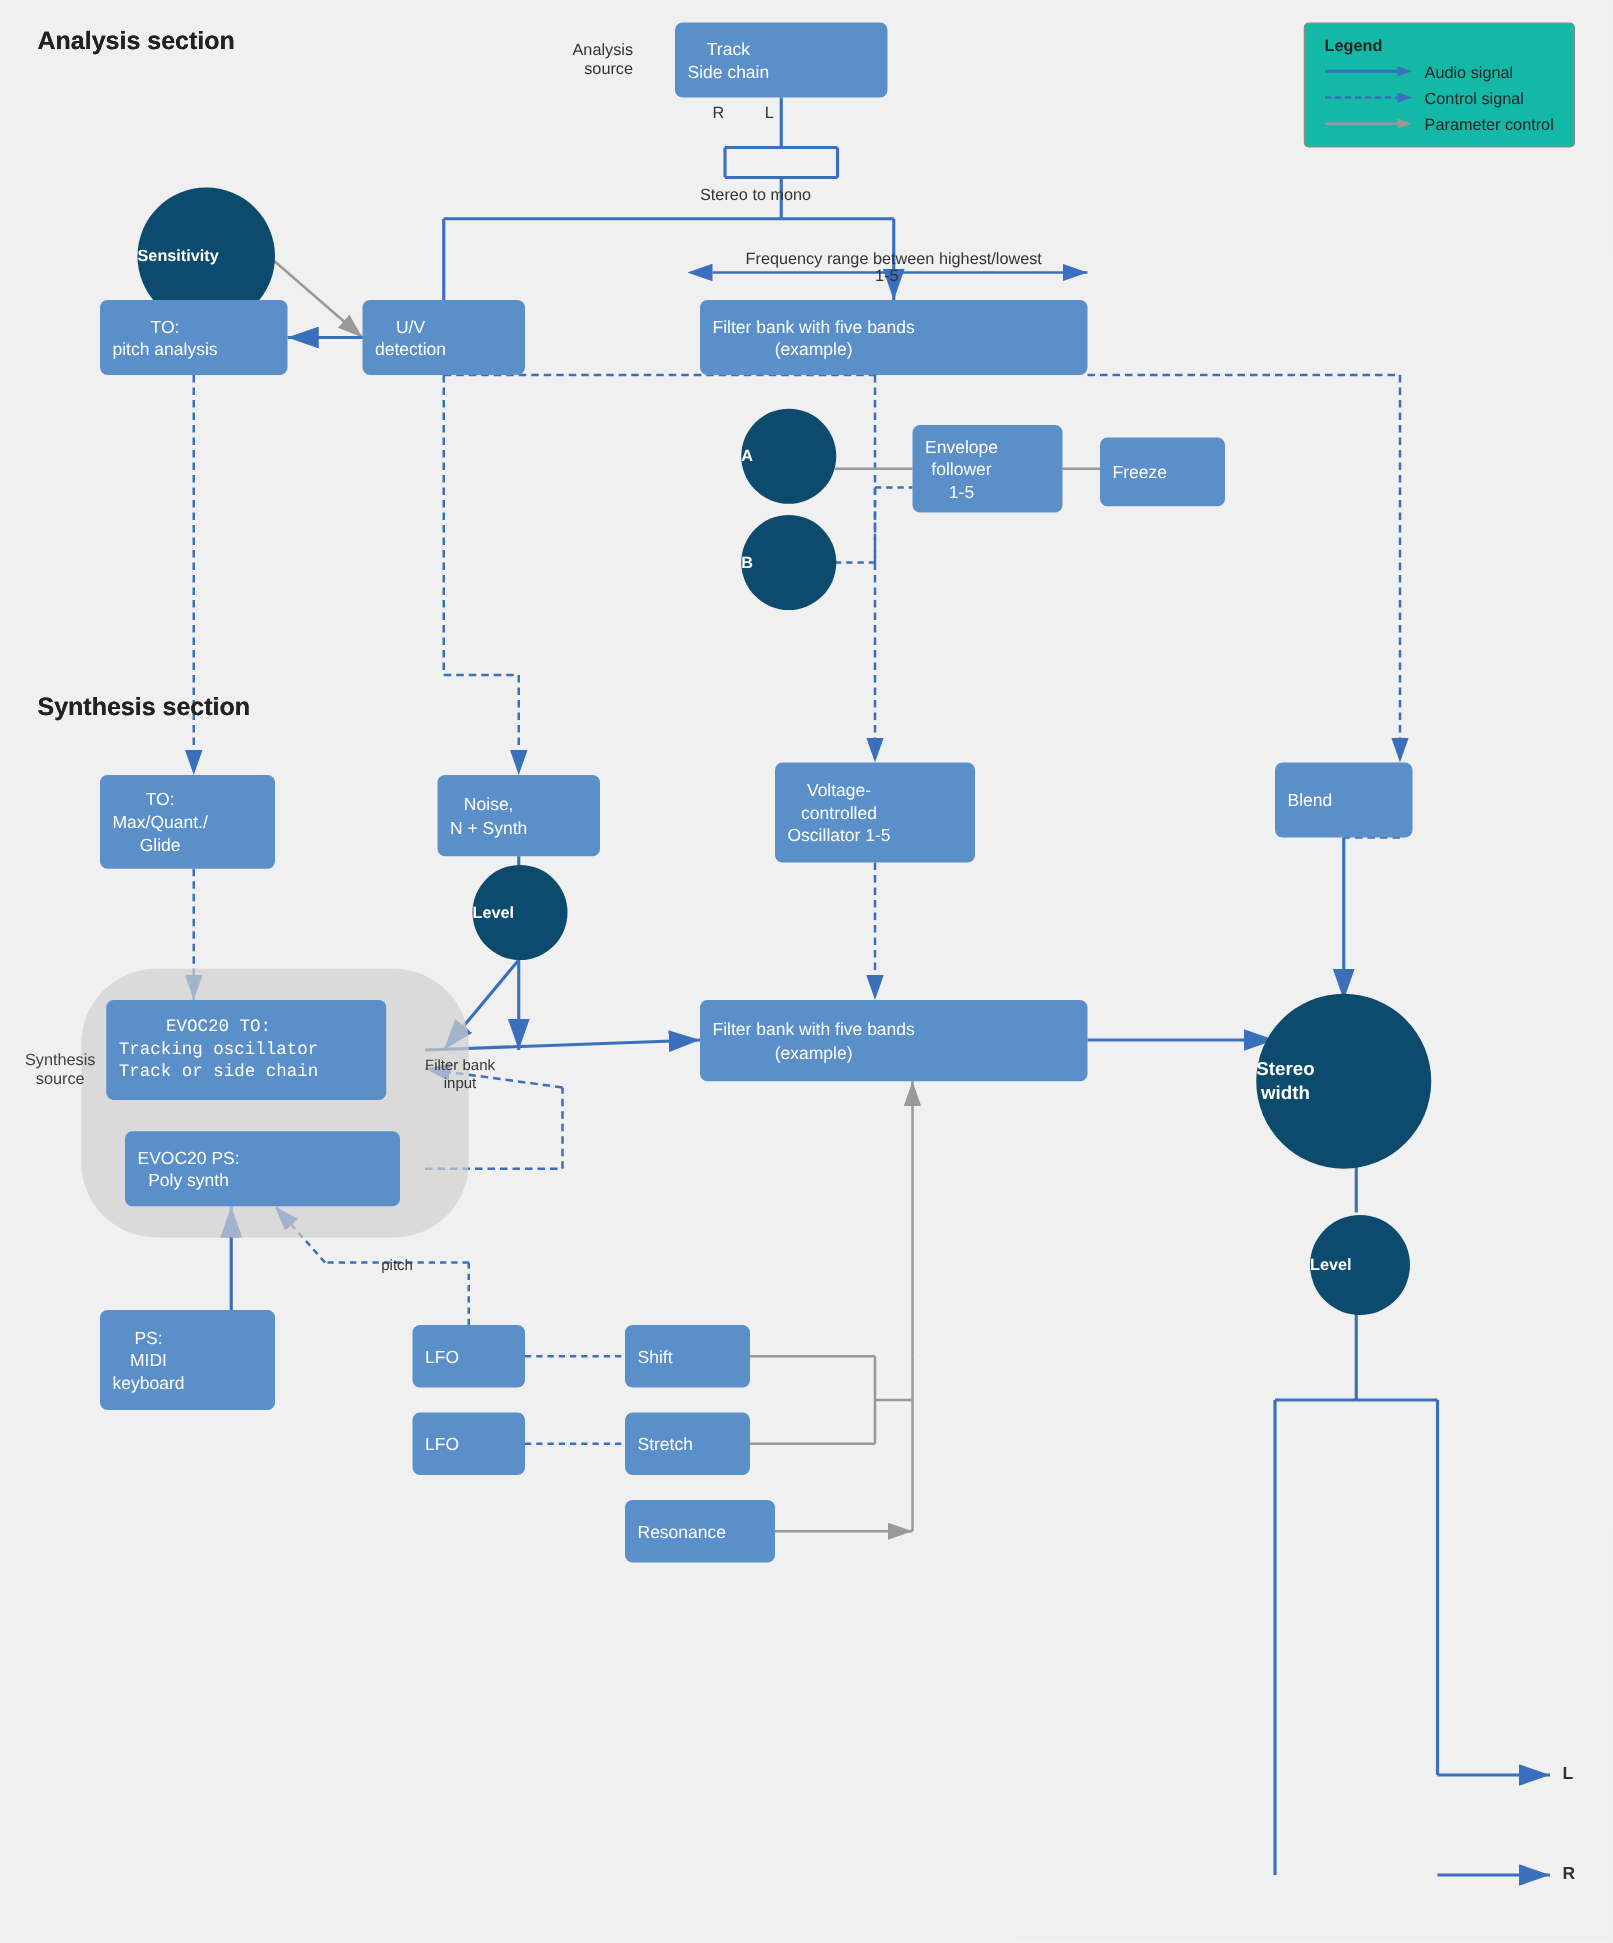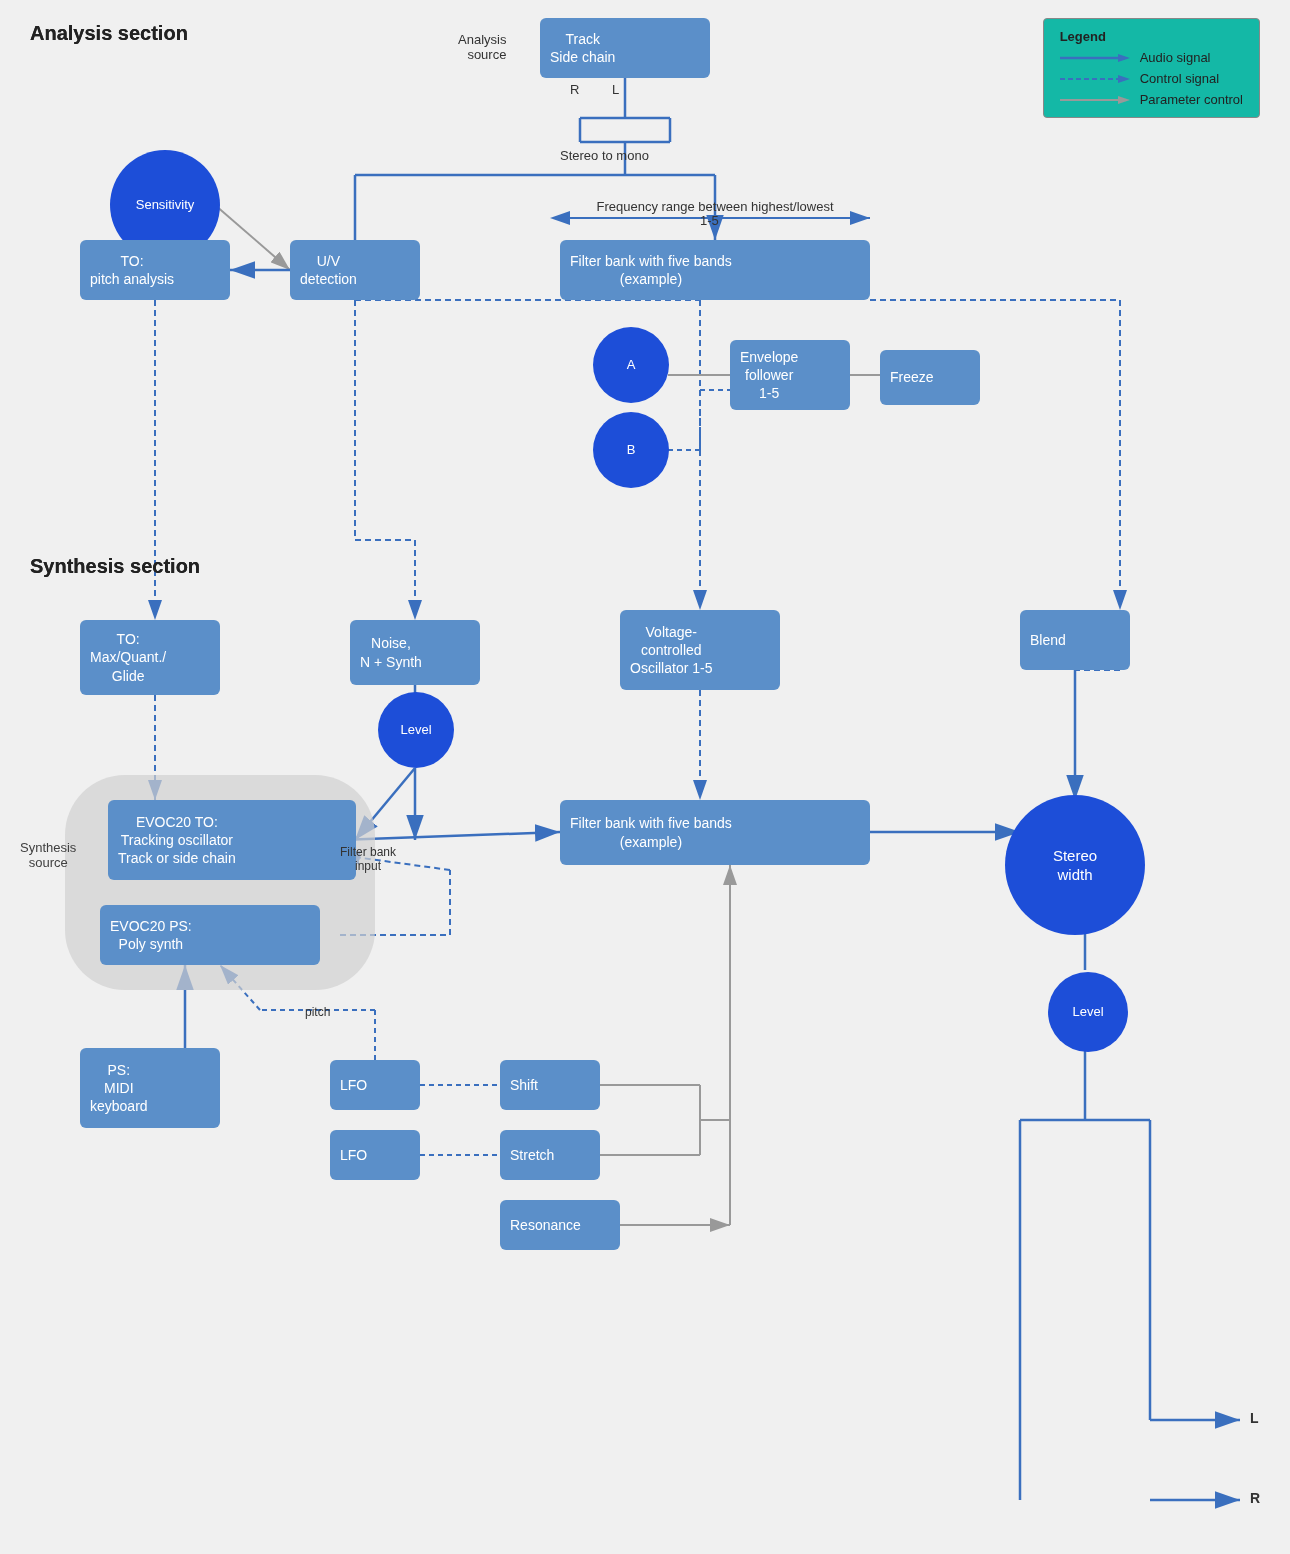--- a/index.html
+++ b/index.html
@@ -26,29 +26,28 @@
       align-items: center;
       justify-content: flex-start;
       text-align: center;
       font-size: 14px;
       font-weight: 500;
       line-height: 1.3;
       padding: 6px 10px;
     }
     .circle-block {
       position: absolute;
-      background: #1d4ed8;
+      background: #0c4a6e;
       color: white;
       border-radius: 50%;
       display: flex;
       align-items: center;
-      justify-content: center;
       text-align: center;
       font-size: 13px;
-      font-weight: 400;
+      font-weight: 700;
       line-height: 1.3;
     }
     .section-title {
       position: absolute;
       font-size: 20px;
       font-weight: bold;
       color: #222;
     }
     .label-text {
       position: absolute;
@@ -63,21 +62,21 @@
       background: #14b8a6;
       border: 1.5px solid #888;
       border-radius: 4px;
       padding: 10px 16px;
       font-size: 13px;
       color: #222;
       min-width: 180px;
     }
     .legend-row {
       display: flex;
-      align-items: flex-end;
+      align-items: flex-start;
       margin-top: 6px;
       gap: 10px;
     }
     .legend-title {
       font-weight: bold;
       margin-bottom: 4px;
     }
     svg.arrows {
       position: absolute;
       top: 0;
@@ -274,21 +273,21 @@
     <span>Blend</span>
   </div>
 
   <div class="circle-block" style="left:378px;top:692px;width:76px;height:76px;">
     <span>Level</span>
   </div>
 
   <div class="synthesis-source-bubble" style="left:65px;top:775px;width:310px;height:215px;"></div>
   <div class="label-text" style="left:20px;top:840px;color:#404040;font-size:13px;">Synthesis<br>source</div>
 
-  <div class="block" style="left:108px;top:800px;width:248px;height:80px;">
+  <div class="block" style="left:85px;top:800px;width:224px;height:80px;font-family:Liberation Mono, monospace;">
     <span>EVOC20 TO:<br>Tracking oscillator<br>Track or side chain</span>
   </div>
 
   <div class="block" style="left:100px;top:905px;width:220px;height:60px;">
     <span>EVOC20 PS:<br>Poly synth</span>
   </div>
 
   <div class="label-text" style="left:340px;top:845px;font-size:12px;color:#333;">Filter bank<br>input</div>
 
   <div class="block" style="left:560px;top:800px;width:310px;height:65px;">

